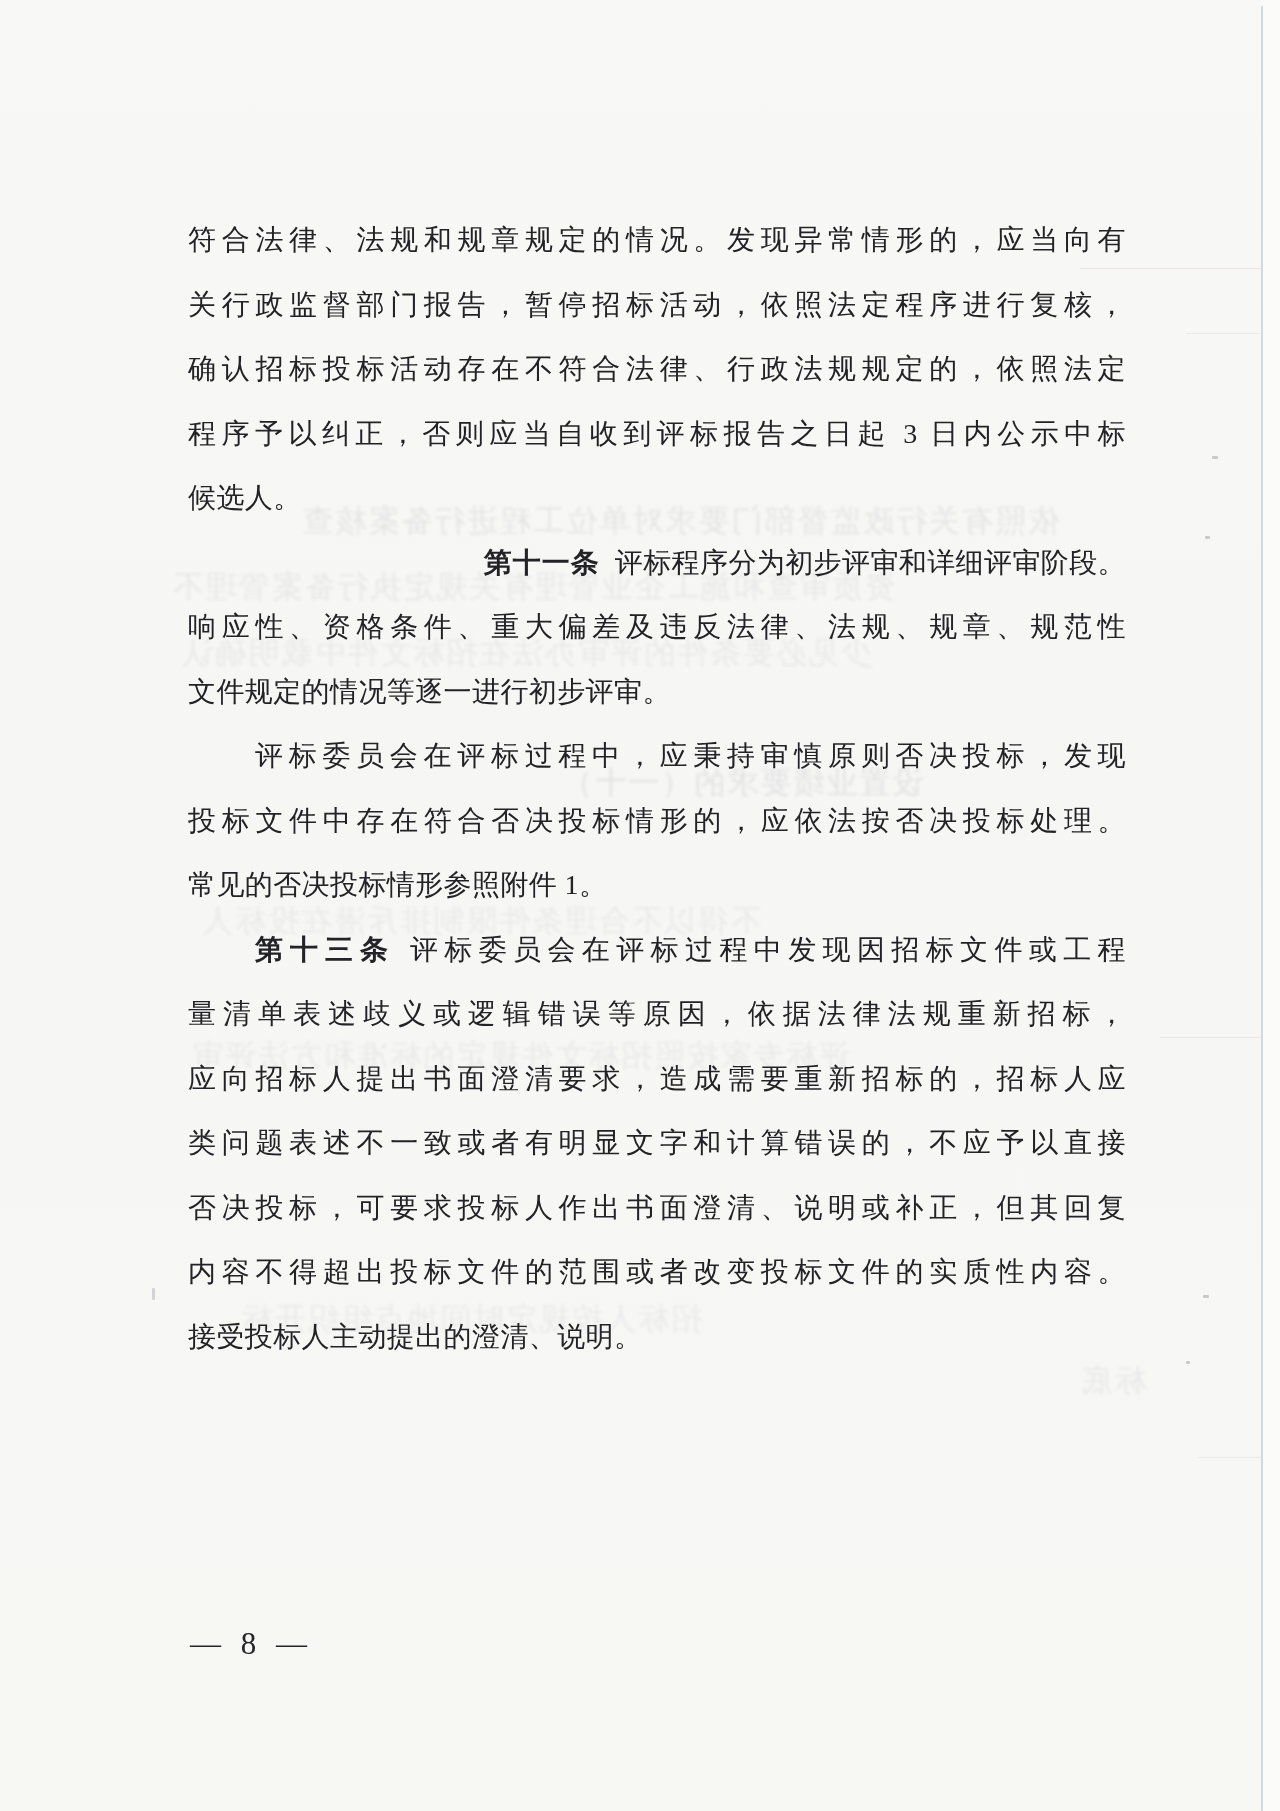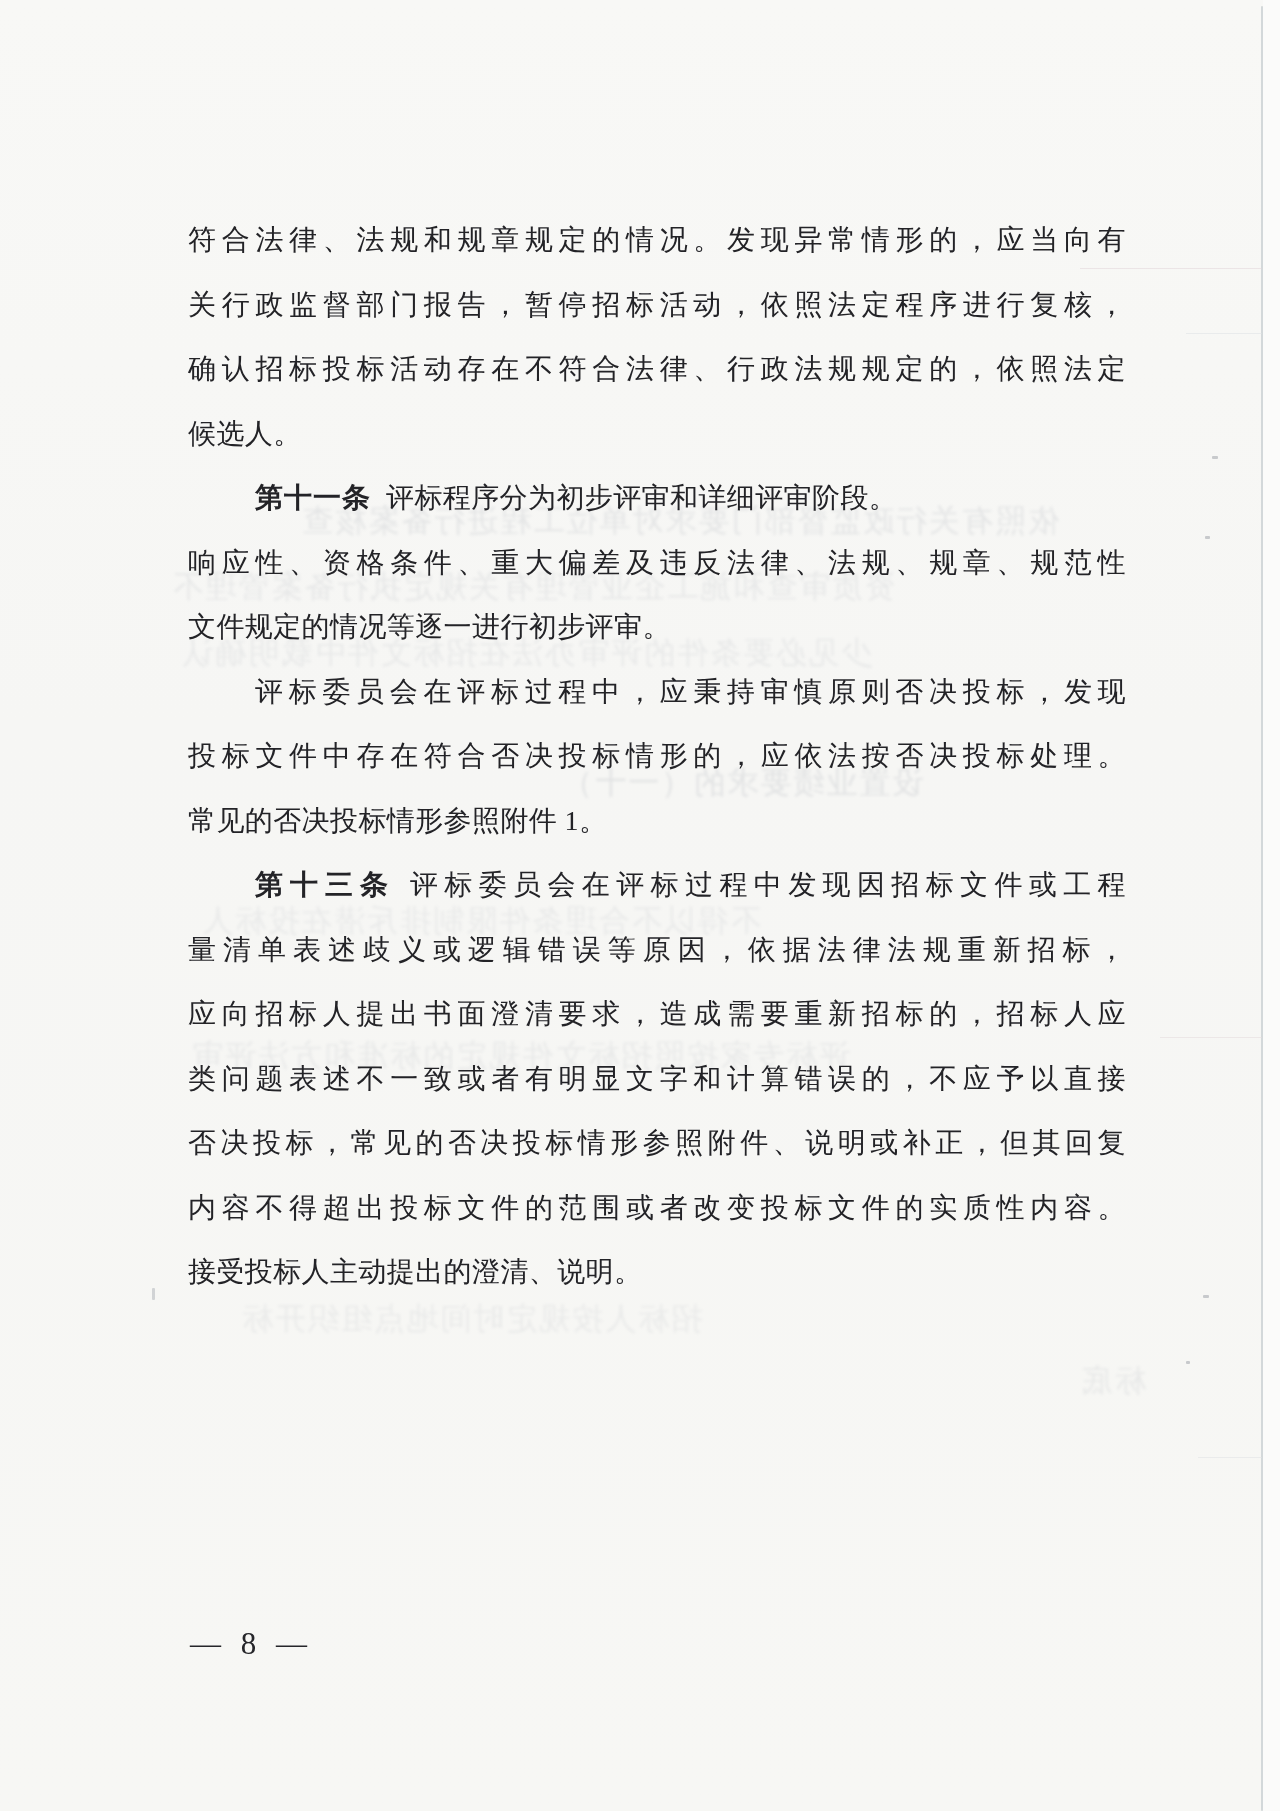--- a/index.html
+++ b/index.html
@@ -32,21 +32,21 @@
     margin:0;height:64.5px;line-height:64.5px;
     font-size:28px;letter-spacing:.4px;
     white-space:nowrap;
     font-family:"Liberation Serif","DejaVu Serif",serif;
   }
   .line.full{
     white-space:normal;
     text-align:justify;
     text-align-last:justify;
   }
-  .line.indent{padding-left:67px;}
+  .line.indent{padding-left:67px;text-align:right;}
   .lead{
     font-family:"Liberation Sans","DejaVu Sans",sans-serif;
     font-weight:700;margin-right:15px;letter-spacing:1px;
   }
   .lead:empty{display:none;margin:0;}
 
   .pagenum{
     position:absolute;left:190px;top:1626px;
     font-size:31px;letter-spacing:6px;color:#26262a;
     font-family:"Liberation Serif","DejaVu Serif",serif;
@@ -74,32 +74,33 @@
   <div class="bleed" style="left:560px;top:762px;opacity:.17;">设置业绩要求的（一十）</div>
   <div class="bleed" style="left:200px;top:900px;opacity:.10;">不得以不合理条件限制排斥潜在投标人</div>
   <div class="bleed" style="left:190px;top:1035px;opacity:.11;">评标专家按照招标文件规定的标准和方法评审</div>
   <div class="bleed" style="left:240px;top:1298px;opacity:.10;">招标人按规定时间地点组织开标</div>
   <div class="bleed" style="left:1080px;top:1360px;opacity:.12;">标底</div>
 
   <div class="textblock">
     <p class="line full"><span>符合法律、法规和规章规定的情况。发现异常情形的，应当向有</span></p>
     <p class="line full"><span>关行政监督部门报告，暂停招标活动，依照法定程序进行复核，</span></p>
     <p class="line full"><span>确认招标投标活动存在不符合法律、行政法规规定的，依照法定</span></p>
+    <p class="line full"><span>程序予以纠正，否则应当自收到评标报告之日起 3 日内公示中标</span></p>
     <p class="line"><span>候选人。</span></p>
     <p class="line indent"><b class="lead">第十一条</b><span>评标程序分为初步评审和详细评审阶段。</span></p>
     <p class="line full"><span>响应性、资格条件、重大偏差及违反法律、法规、规章、规范性</span></p>
     <p class="line"><span>文件规定的情况等逐一进行初步评审。</span></p>
     <p class="line indent full"><span>评标委员会在评标过程中，应秉持审慎原则否决投标，发现</span></p>
     <p class="line full"><span>投标文件中存在符合否决投标情形的，应依法按否决投标处理。</span></p>
     <p class="line"><span>常见的否决投标情形参照附件 1。</span></p>
     <p class="line indent full"><b class="lead">第十三条</b><span>评标委员会在评标过程中发现因招标文件或工程</span></p>
     <p class="line full"><span>量清单表述歧义或逻辑错误等原因，依据法律法规重新招标，</span></p>
     <p class="line full"><span>应向招标人提出书面澄清要求，造成需要重新招标的，招标人应</span></p>
     <p class="line full"><span>类问题表述不一致或者有明显文字和计算错误的，不应予以直接</span></p>
-    <p class="line full"><span>否决投标，常见的否决投标情形参照附件、说明或补正，但其回复</span></p>
+    <p class="line full"><span>否决投标，可要求投标人作出书面澄清、说明或补正，但其回复</span></p>
     <p class="line full"><span>内容不得超出投标文件的范围或者改变投标文件的实质性内容。</span></p>
     <p class="line"><span>接受投标人主动提出的澄清、说明。</span></p>
   </div>
 
   <div class="pagenum">— 8 —</div>
 
   <div class="edge-strip"></div>
   <div class="fold-line"></div>
   <div class="hline" style="left:1080px;top:268px;width:182px;background:#e2d6d8;"></div>
   <div class="hline" style="left:1186px;top:333px;width:76px;background:#dfe1e3;"></div>

